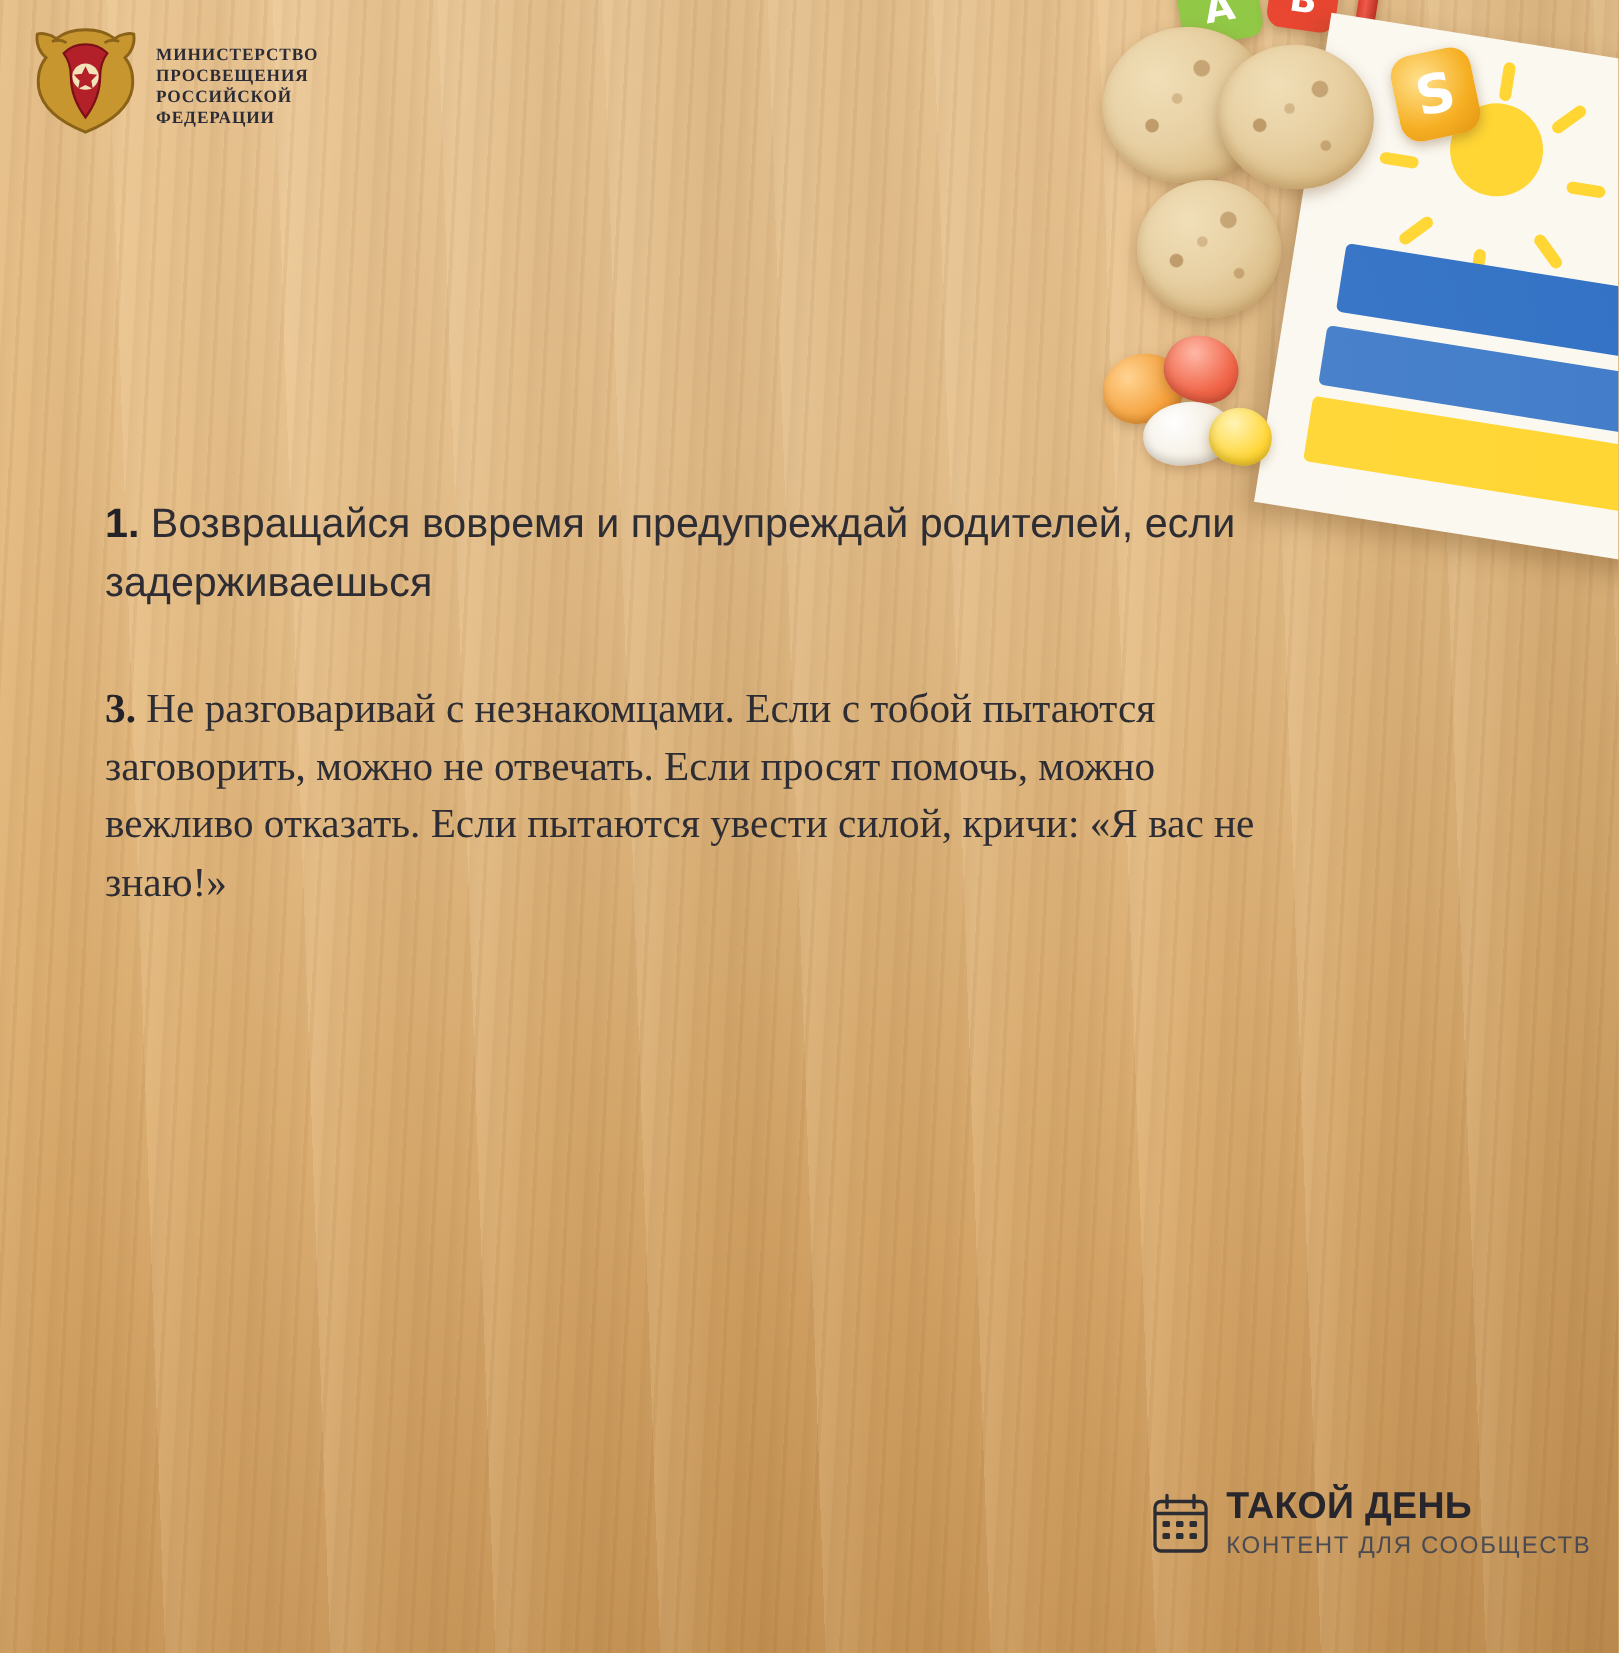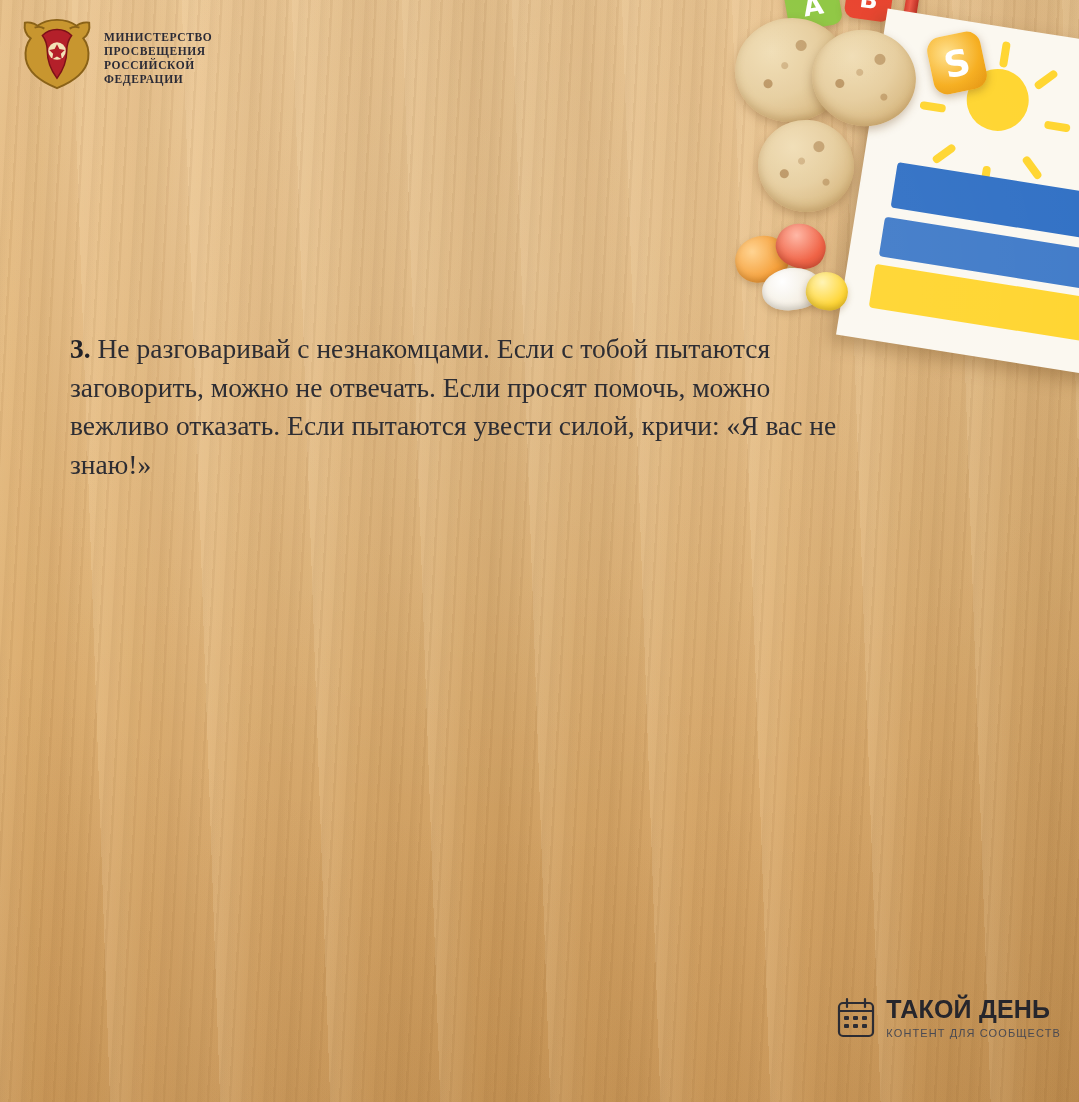--- a/index.html
+++ b/index.html
@@ -237,21 +237,21 @@
   .wm-icon { width: 40px; height: 44px; }
   .wm-title {
     font-size: 25px;
     font-weight: 700;
     letter-spacing: 0.2px;
     line-height: 1;
     color: #26262c;
   }
   .wm-sub {
     margin-top: 5px;
-    font-size: 11px;
+    font-size: 16px;
     letter-spacing: 1.1px;
     color: #4a4a52;
   }
 </style>
 </head>
 <body>
 
 <div class="poster">
 
   <div class="magnet" id="magnet-green">A</div>
@@ -297,20 +297,24 @@
     <div class="ministry-text">
       <div>МИНИСТЕРСТВО</div>
       <div>ПРОСВЕЩЕНИЯ</div>
       <div>РОССИЙСКОЙ</div>
       <div>ФЕДЕРАЦИИ</div>
     </div>
   </div>
 
 
   <div class="list">
+    <div class="item">
+      <span class="num">1.</span>
+      <span class="txt">Возвращайся вовремя и предупреждай родителей, если задерживаешься</span>
+    </div>
     <div class="item">
       <span class="num">3.</span>
       <span class="txt">Не разговаривай с незнакомцами. Если с тобой пытаются заговорить, можно не отвечать. Если просят помочь, можно вежливо отказать. Если пытаются увести силой, кричи: «Я вас не знаю!»</span>
     </div>
   </div>
 
   <div class="watermark">
     <svg class="wm-icon" viewBox="0 0 40 44">
       <rect x="3" y="7" width="34" height="33" rx="4" fill="none" stroke="#2c2c33" stroke-width="2.2"></rect>
       <path d="M3 15 h34" stroke="#2c2c33" stroke-width="2.2"></path>

